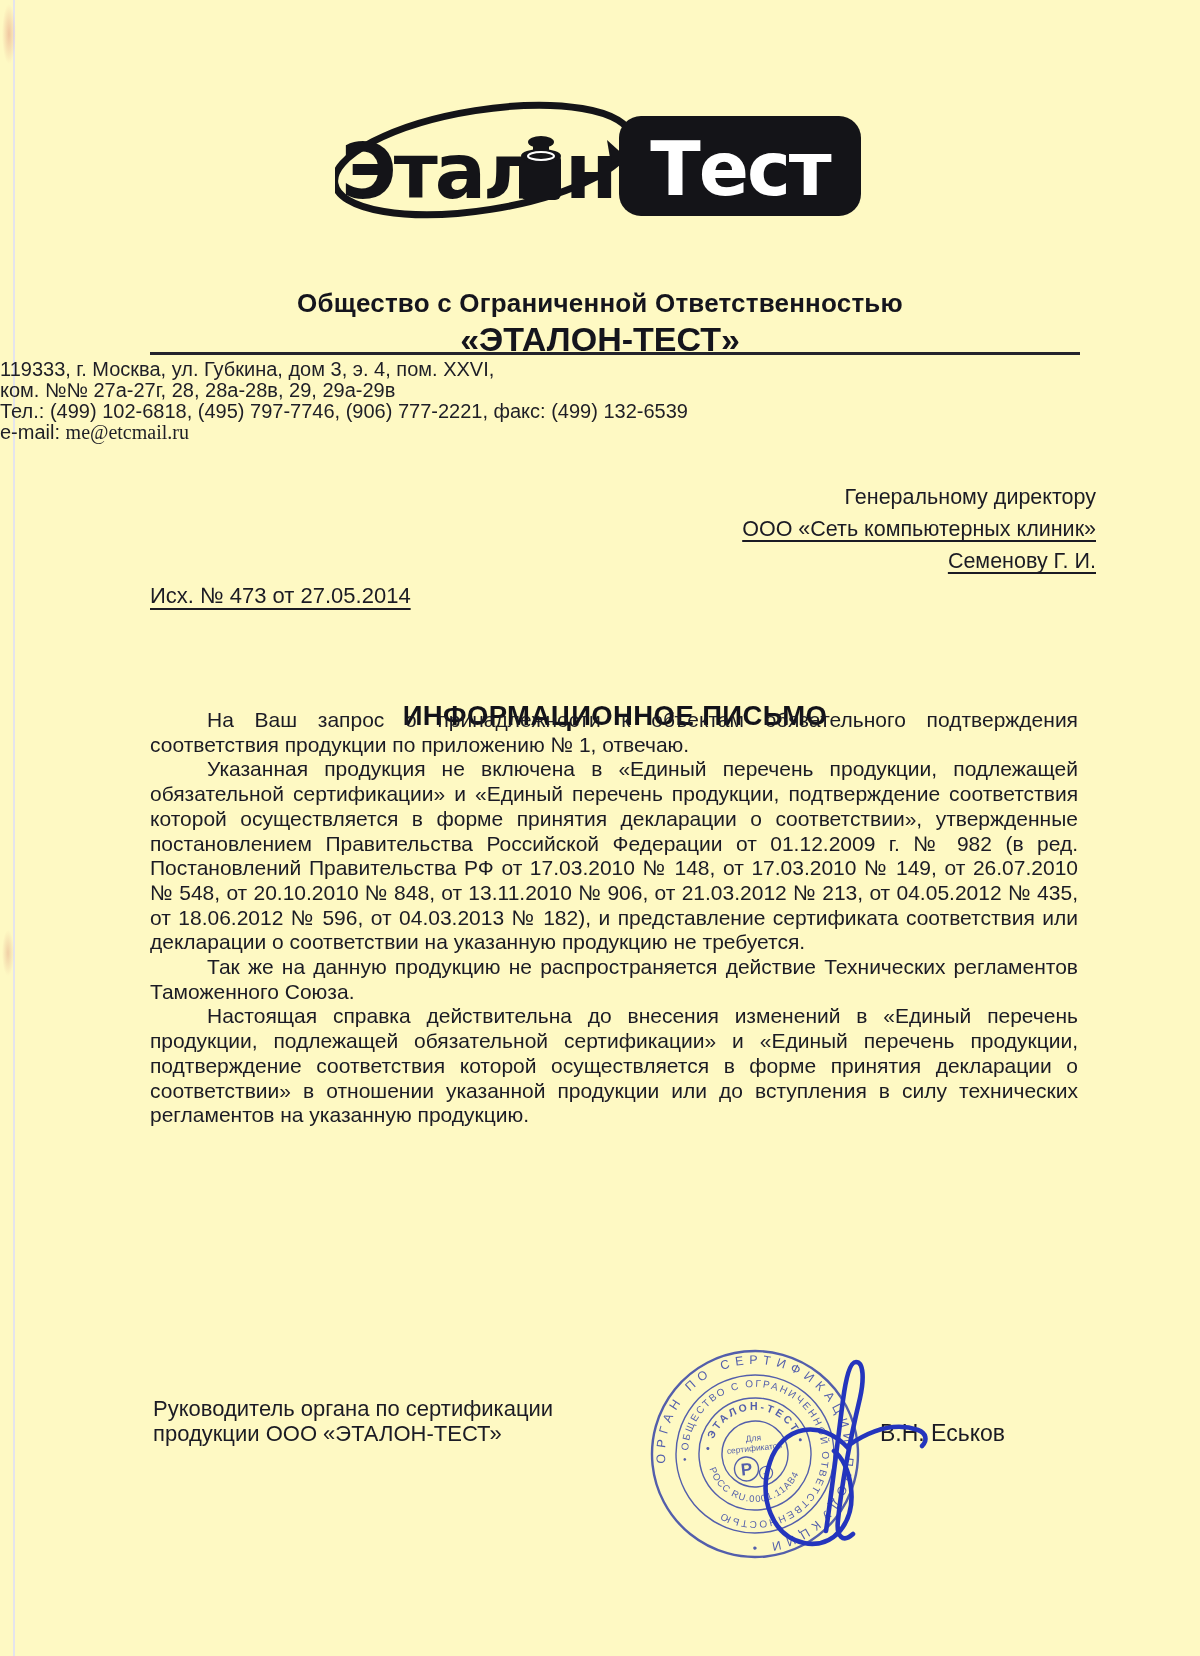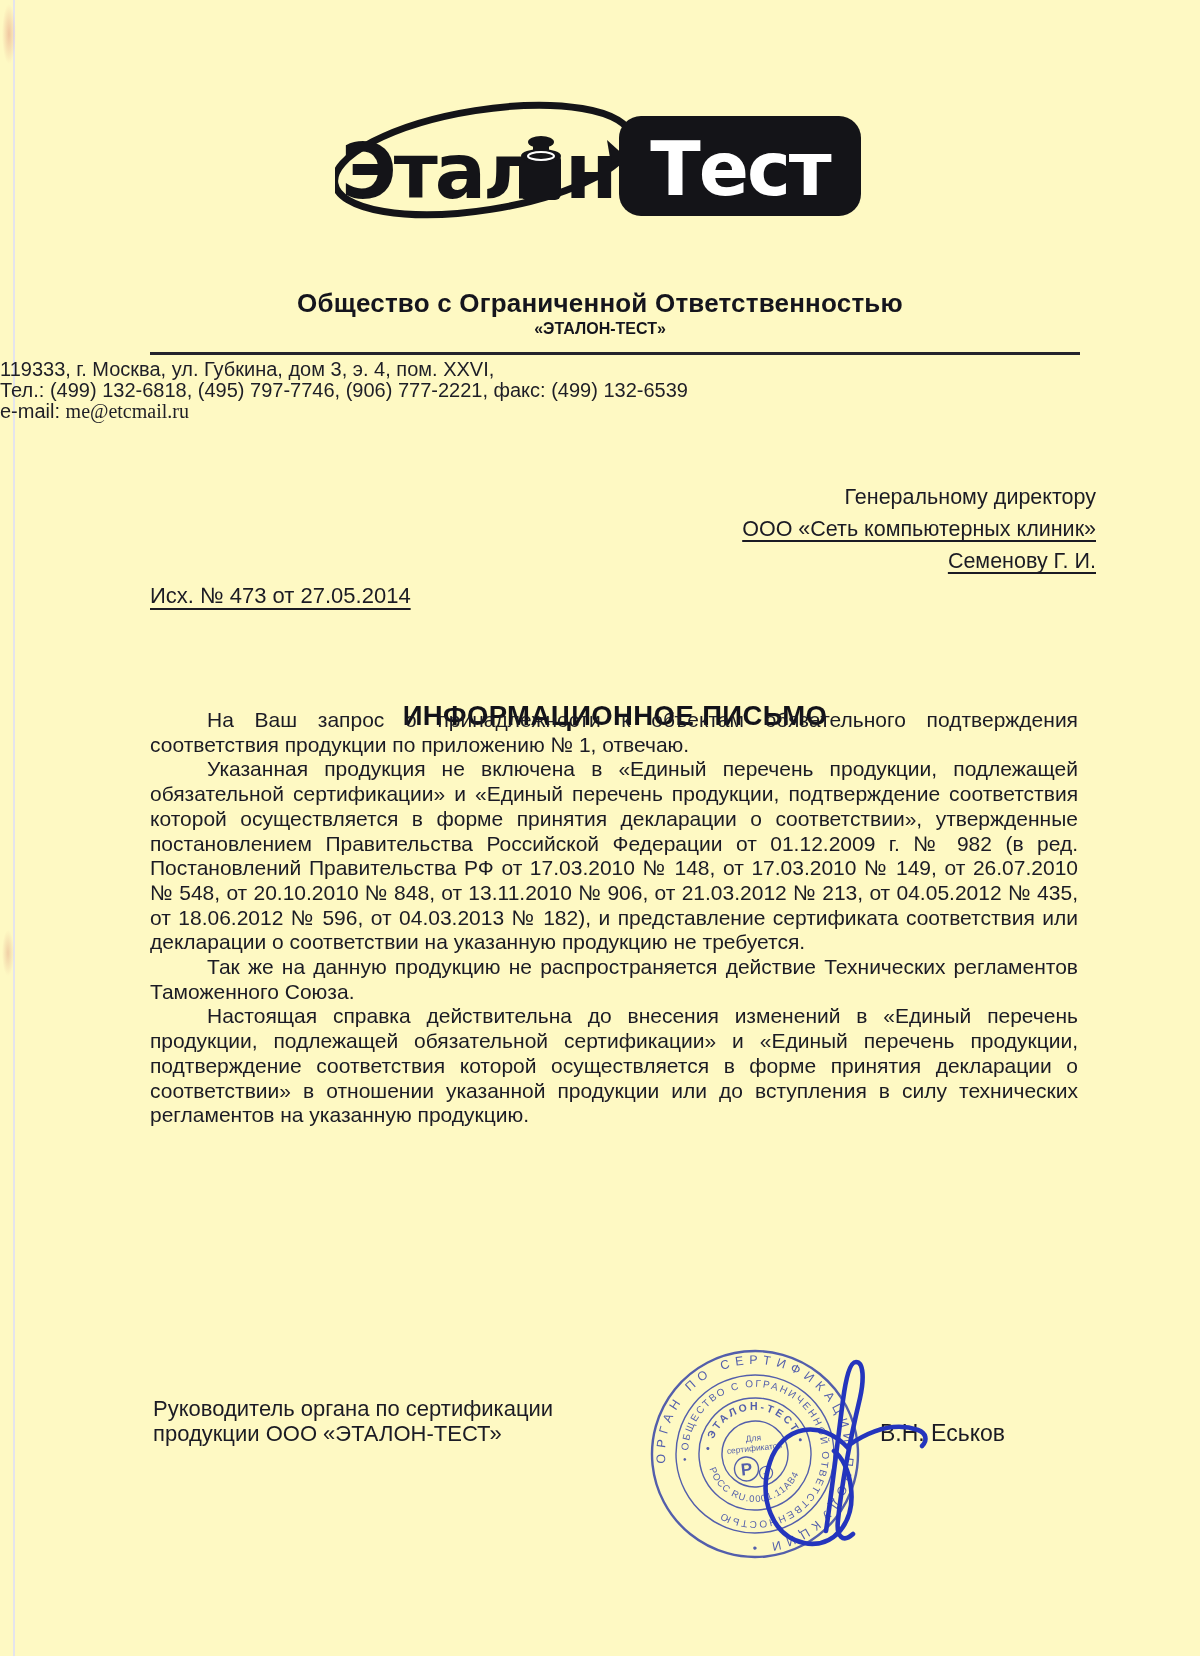--- a/index.html
+++ b/index.html
@@ -11,21 +11,21 @@
   .scan-smudge-a{position:absolute;left:2px;top:4px;width:14px;height:60px;
     background:radial-gradient(closest-side,rgba(205,70,70,.28),rgba(205,70,70,0));}
   .scan-smudge-b{position:absolute;left:2px;top:930px;width:12px;height:46px;
     background:radial-gradient(closest-side,rgba(190,60,60,.22),rgba(190,60,60,0));}
 
   .logo{position:absolute;left:335px;top:98px;width:528px;height:124px;}
 
   .org-type{position:absolute;left:0;top:288px;width:1200px;text-align:center;
     font-size:26px;font-weight:bold;letter-spacing:.2px;color:#15151d;}
   .org-name{position:absolute;left:0;top:320px;width:1200px;text-align:center;
-    font-size:16px;font-weight:bold;color:#15151d;}
+    font-size:34px;font-weight:bold;color:#15151d;}
   .head-rule{position:absolute;left:150px;top:352px;width:930px;height:3px;background:#24242c;}
   .address{position:absolute;left:0;top:359px;width:1200px;text-align:left;
     font-size:20px;line-height:21px;color:#1e1e26;}
   .address .email-val{font-family:"Liberation Serif", serif;}
 
   .addressee{position:absolute;right:104px;top:481px;text-align:right;
     font-size:21.5px;line-height:32px;color:#1b1b24;}
   .u{text-decoration:underline;text-underline-offset:4px;text-decoration-thickness:2px;}
 
   .ref-line{position:absolute;left:150px;top:583px;font-size:22px;color:#1b1b24;
@@ -71,21 +71,22 @@
       <rect x="284" y="18" width="242" height="100" rx="22" fill="#141418"></rect>
       <text x="405" y="97" text-anchor="middle" font-family="DejaVu Sans, sans-serif" font-weight="bold" font-size="74" letter-spacing="-2" fill="#ffffff">Тест</text>
     </g>
   </svg>
 
   <div class="org-type">Общество с Ограниченной Ответственностью</div>
   <div class="org-name">«ЭТАЛОН-ТЕСТ»</div>
   <div class="head-rule"></div>
   <div class="address">
     <div>119333, г. Москва, ул. Губкина, дом 3, э. 4, пом. XXVI,</div>
-    <div>Тел.: (499) 132-6818, (495) 797-7746, (906) 777-2221, факс: (499) 132-6539</div>
+    <div>ком. №№ 27а-27г, 28, 28а-28в, 29, 29а-29в</div>
+    <div>Тел.: (499) 102-6818, (495) 797-7746, (906) 777-2221, факс: (499) 132-6539</div>
     <div><span>e-mail: </span><span class="email-val">me@etcmail.ru</span></div>
   </div>
 
   <div class="addressee">
     <div>Генеральному директору</div>
     <div class="u">ООО «Сеть компьютерных клиник»</div>
     <div class="u">Семенову Г. И.</div>
   </div>
 
   <div class="ref-line">Исх. № 473 от 27.05.2014</div>

